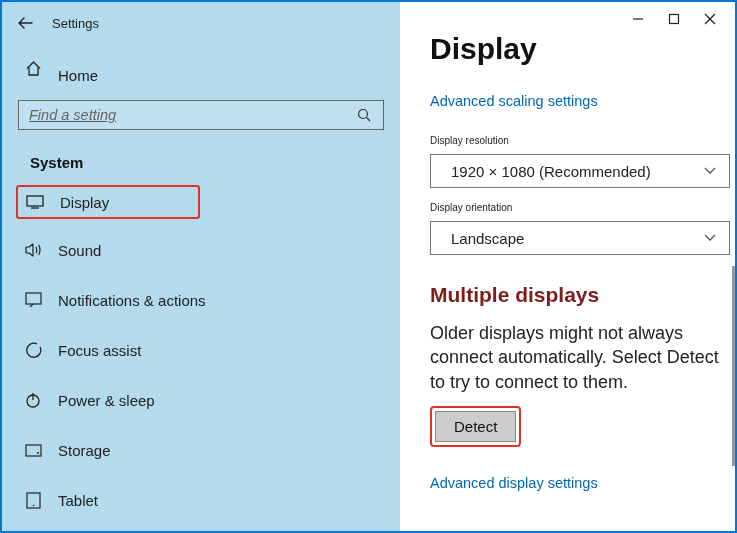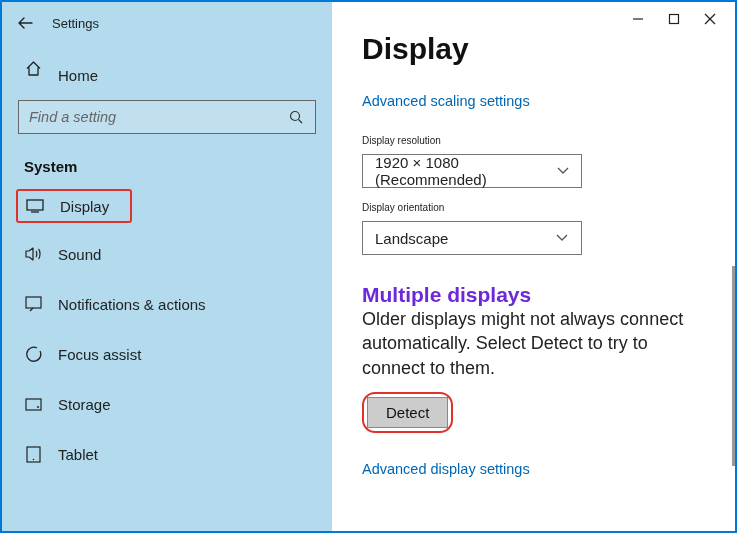--- a/index.html
+++ b/index.html
@@ -5,21 +5,21 @@
   * { box-sizing: border-box; margin: 0; padding: 0; font-family: "Segoe UI", Tahoma, sans-serif; }
   body { background: #fff; }
   .window {
     width: 737px; height: 533px;
     border: 2px solid #0078d7;
     display: flex;
     background: #fff;
     position: relative;
   }
   .sidebar {
-    width: 330px; height: 100%;
+    width: 398px; height: 100%;
     background: #b3dbed;
     padding: 0;
     display: flex; flex-direction: column;
   }
   .sb-header {
     display: flex; align-items: center;
     padding: 12px 14px 8px 14px;
     gap: 18px;
   }
   .sb-header .title { font-size: 13px; color: #222; }
@@ -34,25 +34,26 @@
     background: #c0e0ef;
     height: 34px;
     display: flex; align-items: center;
     padding: 0 10px 0 10px;
     justify-content: space-between;
   }
   .searchbox input {
     background: transparent; border: none; outline: none;
     font-size: 14.5px; color: #555; font-style: italic;
     width: 100%;
+    text-decoration: underline;
   }
   .searchbox input::placeholder { color: #666; font-style: italic; }
   .sb-section-title {
     font-weight: 600; font-size: 15px; color: #111;
-    padding: 10px 18px 14px 22px;
+    padding: 10px 18px 14px 28px;
   }
   .sb-item {
     display: flex; align-items: center; gap: 16px;
     padding: 10px 16px 10px 22px;
     margin-bottom: 12px;
     cursor: default;
   }
   .sb-item .label { font-size: 15px; color: #222; }
   .sb-item.highlighted {
     border: 2.5px solid #e1322a;
@@ -69,39 +70,39 @@
   .winctrls {
     position: absolute; top: 4px; right: 6px;
     display: flex; gap: 22px;
     padding: 6px 12px;
   }
   .winctrls span { width: 14px; height: 14px; display: flex; align-items: center; justify-content: center; }
   h1.page-title { font-size: 30px; font-weight: 600; color: #111; margin-bottom: 4px; }
   .link { color: #0066b4; font-size: 14.5px; cursor: pointer; margin-bottom: 14px; display:inline-block;margin-top:23px;}
   .field-label { font-size: 10px; color: #222; margin-bottom: 8px; margin-top: 12px;}
   .dropdown {
-    width: 220px; height: 34px;
+    width: 300px; height: 34px;
     border: 1px solid #777;
     display: flex; align-items: center; justify-content: space-between;
-    padding: 0 10px 0 12px; font-size: 15px; color: #222;
+    padding: 0 10px 0 20px; font-size: 15px; color: #222;
     margin-bottom: 14px;
   }
-  h2.section-title { font-size: 21px; font-weight: 600; color: #6d28d9; margin-top: 28px; }
+  h2.section-title { font-size: 21px; font-weight: 600; color: #7f1d1d; margin-top: 28px; margin-bottom: 14px;}
   .para { font-size: 18px; color: #222; line-height: 1.35; max-width: 340px; }
   .btn {
     display: inline-block;
     background: #ccc;
     border: 1px solid #888;
     padding: 6px 18px;
     font-size: 15px; color: #111;
     margin-top: 14px;
   }
   .btn-highlight {
     display: inline-block;
-    border: 2.5px solid #e1322a; border-radius: 13px;
+    border: 2.5px solid #e1322a; border-radius: 4px;
     padding: 3px; margin-top: 12px; margin-bottom: 20px;
   }
   .btn-highlight .btn { margin-top: 0; }
   .link-block { display:block; margin-top: 8px; }
   .icon { display:inline-flex; width:18px; height:18px; align-items:center; justify-content:center; }
   .icon svg { display:block; }
   .scrollthumb {
     position:absolute; right:0; top:264px; width:3px; height:200px; background:#9a9a9a;
   }
 </style>
@@ -173,20 +174,29 @@
 
     <div class="sb-item">
       <span class="icon">
         <svg width="17" height="17" viewBox="0 0 17 17">
             <path d="M12 2a7 7 0 1 0 3 3" stroke="#222" stroke-width="1.3" fill="none"></path>
           </svg>
       </span>
       <span class="label">Focus assist</span>
     </div>
 
+    <div class="sb-item">
+      <span class="icon">
+        <svg width="16" height="16" viewBox="0 0 16 16">
+            <circle cx="8" cy="9" r="6" stroke="#222" stroke-width="1.3" fill="none"></circle>
+            <line x1="8" y1="1" x2="8" y2="8" stroke="#222" stroke-width="1.3"></line>
+          </svg>
+      </span>
+      <span class="label">Power &amp; sleep</span>
+    </div>
 
     <div class="sb-item">
       <span class="icon">
         <svg width="17" height="13" viewBox="0 0 17 13">
             <rect x="1" y="1" width="15" height="11" stroke="#222" stroke-width="1.2" fill="none"></rect>
             <circle cx="13" cy="9" r="1" fill="#222"></circle>
           </svg>
       </span>
       <span class="label">Storage</span>
     </div>

